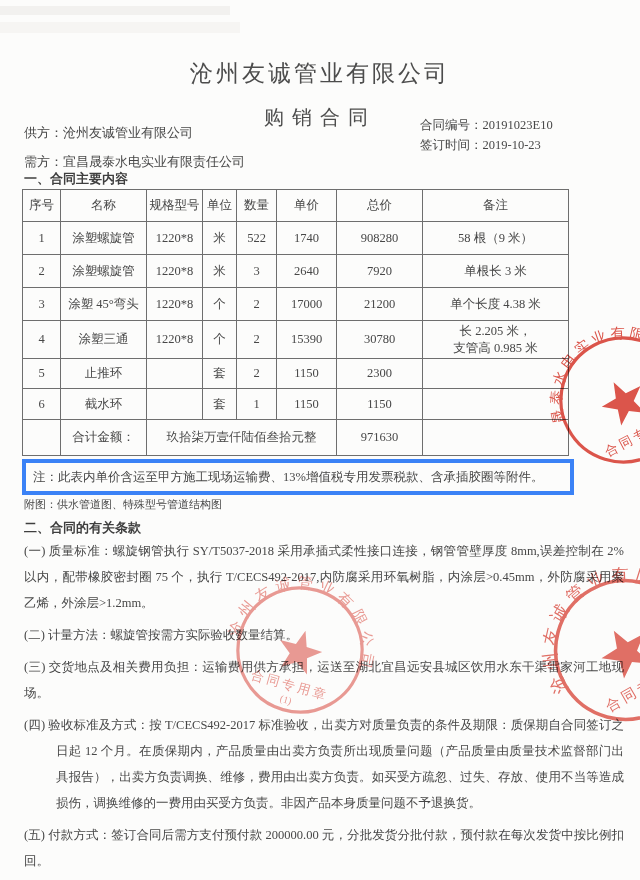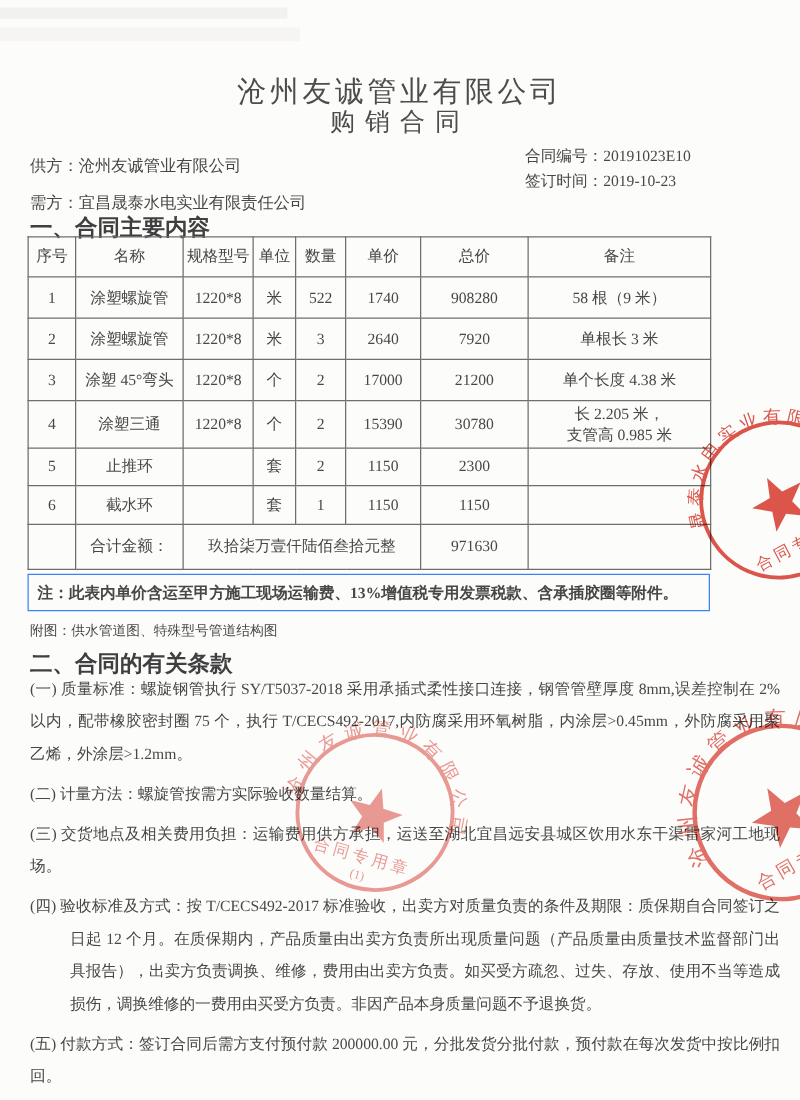--- a/index.html
+++ b/index.html
@@ -6,37 +6,37 @@
   body{
     width:640px;height:880px;overflow:hidden;position:relative;
     background:#fcfcfb;color:#454545;
     font-family:"Liberation Serif","DejaVu Serif",serif;
   }
   .scan-band{position:absolute;left:0;background:#f2f1ef;}
   .band1{top:6px;width:230px;height:9px;}
   .band2{top:22px;width:240px;height:11px;background:#f6f5f3;}
   .company-title{position:absolute;top:58px;left:0;width:100%;text-align:center;
     font-size:23px;letter-spacing:3px;color:#4c4c4c;font-weight:500;}
-  .doc-title{position:absolute;top:84px;left:0;width:100%;text-align:center;
+  .doc-title{position:absolute;top:104px;left:0;width:100%;text-align:center;
     font-size:20px;letter-spacing:8px;color:#4c4c4c;font-weight:500;}
   .party{position:absolute;left:24px;font-size:13px;color:#474747;}
   .supplier-line{top:124px;}
   .buyer-line{top:153px;}
   .meta{position:absolute;left:420px;top:115px;font-size:12.5px;line-height:20px;color:#474747;}
   .meta div{white-space:nowrap;}
-  .sec-heading{position:absolute;left:24px;font-size:18px;font-weight:600;color:#3f3f3f;}
+  .sec-heading{position:absolute;left:24px;font-size:13px;font-weight:600;color:#3f3f3f;}
   .sec1-heading{top:170px;}
   .items{position:absolute;left:22px;top:189px;width:546px;border-collapse:collapse;
     font-size:12.5px;color:#474747;table-layout:fixed;}
   .items th,.items td{border:1px solid #6e6e6e;text-align:center;vertical-align:middle;
     padding:1px 2px;font-weight:normal;white-space:pre-line;overflow:hidden;}
   .rh{height:32px;} .r1{height:33px;} .r2{height:33px;} .r3{height:33px;}
   .r4{height:38px;} .r5{height:30px;} .r6{height:31px;} .rt{height:36px;}
-  .note-box{position:absolute;left:22px;top:459px;width:530px;border:1px solid #3b82f6;
-    padding:6px 7px;font-size:12.5px;line-height:16px;color:#474747;font-weight:bold;}
+  .note-box{position:absolute;left:22px;top:459px;width:530px;border:4px solid #3b82f6;
+    padding:6px 7px;font-size:12.5px;line-height:16px;color:#474747;}
   .attachment{position:absolute;left:24px;top:497px;font-size:11px;color:#474747;}
   .sec2-heading{top:519px;}
   .clauses{position:absolute;left:24px;top:538px;width:600px;}
   .clauses p{margin:0 0 6px 0;font-size:12.5px;line-height:26px;color:#474747;text-align:justify;}
   .clauses p.hang{padding-left:32px;text-indent:-32px;}
   .stamp{position:absolute;mix-blend-mode:multiply;pointer-events:none;}
   .stamp-buyer{left:538px;top:315px;opacity:.85;transform:rotate(-28deg);}
   .stamp-center{left:215px;top:565px;opacity:.5;transform:rotate(16deg);}
   .stamp-right{left:530px;top:555px;opacity:.72;transform:rotate(-30deg);}
 </style>

